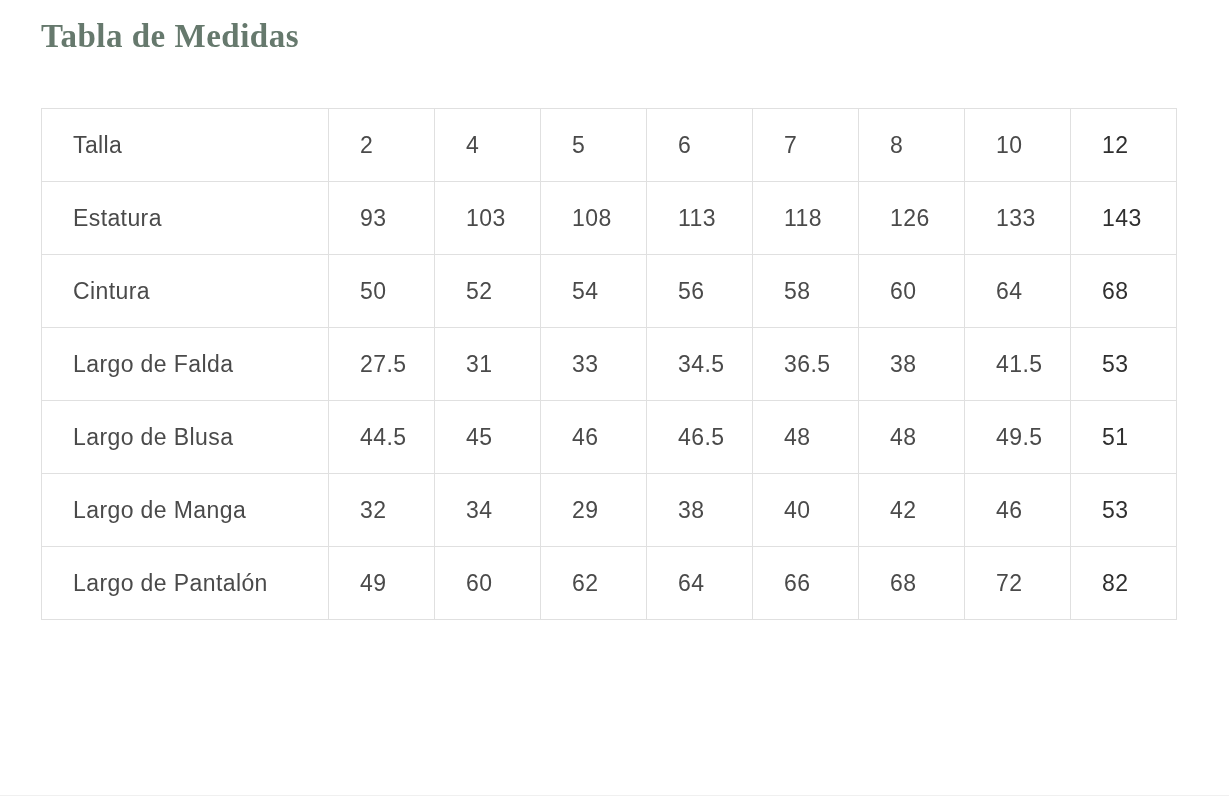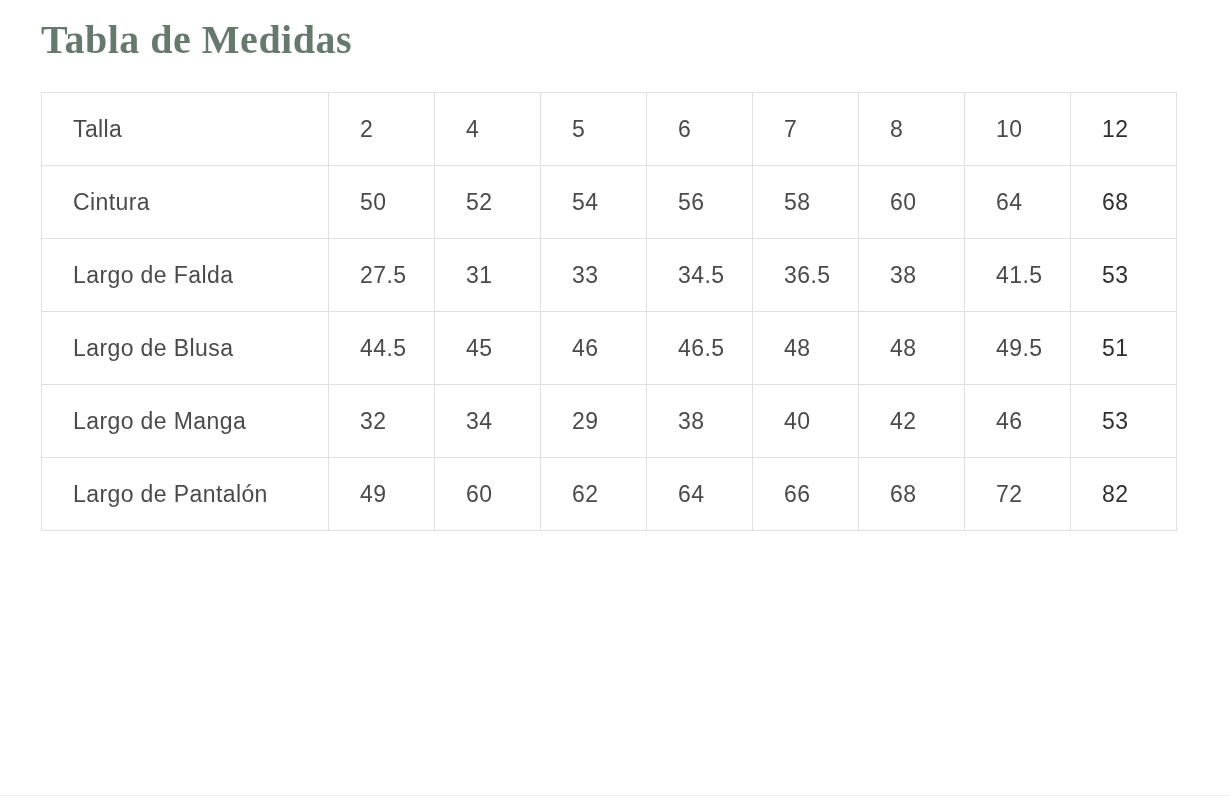--- a/index.html
+++ b/index.html
@@ -20,27 +20,27 @@
   .page {
     position: relative;
     width: 1229px;
     height: 800px;
     background: var(--bg);
   }
   .title {
     margin: 20px 0 0 41px;
     font-family: "Liberation Serif", serif;
     font-weight: 700;
-    font-size: 40px;
+    font-size: 33px;
     line-height: 1.0;
     letter-spacing: 0.5px;
     color: var(--title-color);
   }
   table.measures {
-    margin: 32px 0 0 41px;
+    margin: 55px 0 0 41px;
     width: 1039px;
     border-collapse: collapse;
     table-layout: fixed;
   }
   table.measures col.label-col { width: 287px; }
   table.measures col.value-col { width: 106px; }
   table.measures td {
     height: 73px;
     border: 1px solid var(--border-color);
     vertical-align: middle;
@@ -87,20 +87,31 @@
         <tr>
           <td class="label-cell">Talla</td>
           <td class="value-cell">2</td>
           <td class="value-cell">4</td>
           <td class="value-cell">5</td>
           <td class="value-cell">6</td>
           <td class="value-cell">7</td>
           <td class="value-cell">8</td>
           <td class="value-cell">10</td>
           <td class="value-cell last-col">12</td>
+        </tr>
+        <tr>
+          <td class="label-cell">Estatura</td>
+          <td class="value-cell">93</td>
+          <td class="value-cell">103</td>
+          <td class="value-cell">108</td>
+          <td class="value-cell">113</td>
+          <td class="value-cell">118</td>
+          <td class="value-cell">126</td>
+          <td class="value-cell">133</td>
+          <td class="value-cell last-col">143</td>
         </tr>
         <tr>
           <td class="label-cell">Cintura</td>
           <td class="value-cell">50</td>
           <td class="value-cell">52</td>
           <td class="value-cell">54</td>
           <td class="value-cell">56</td>
           <td class="value-cell">58</td>
           <td class="value-cell">60</td>
           <td class="value-cell">64</td>

